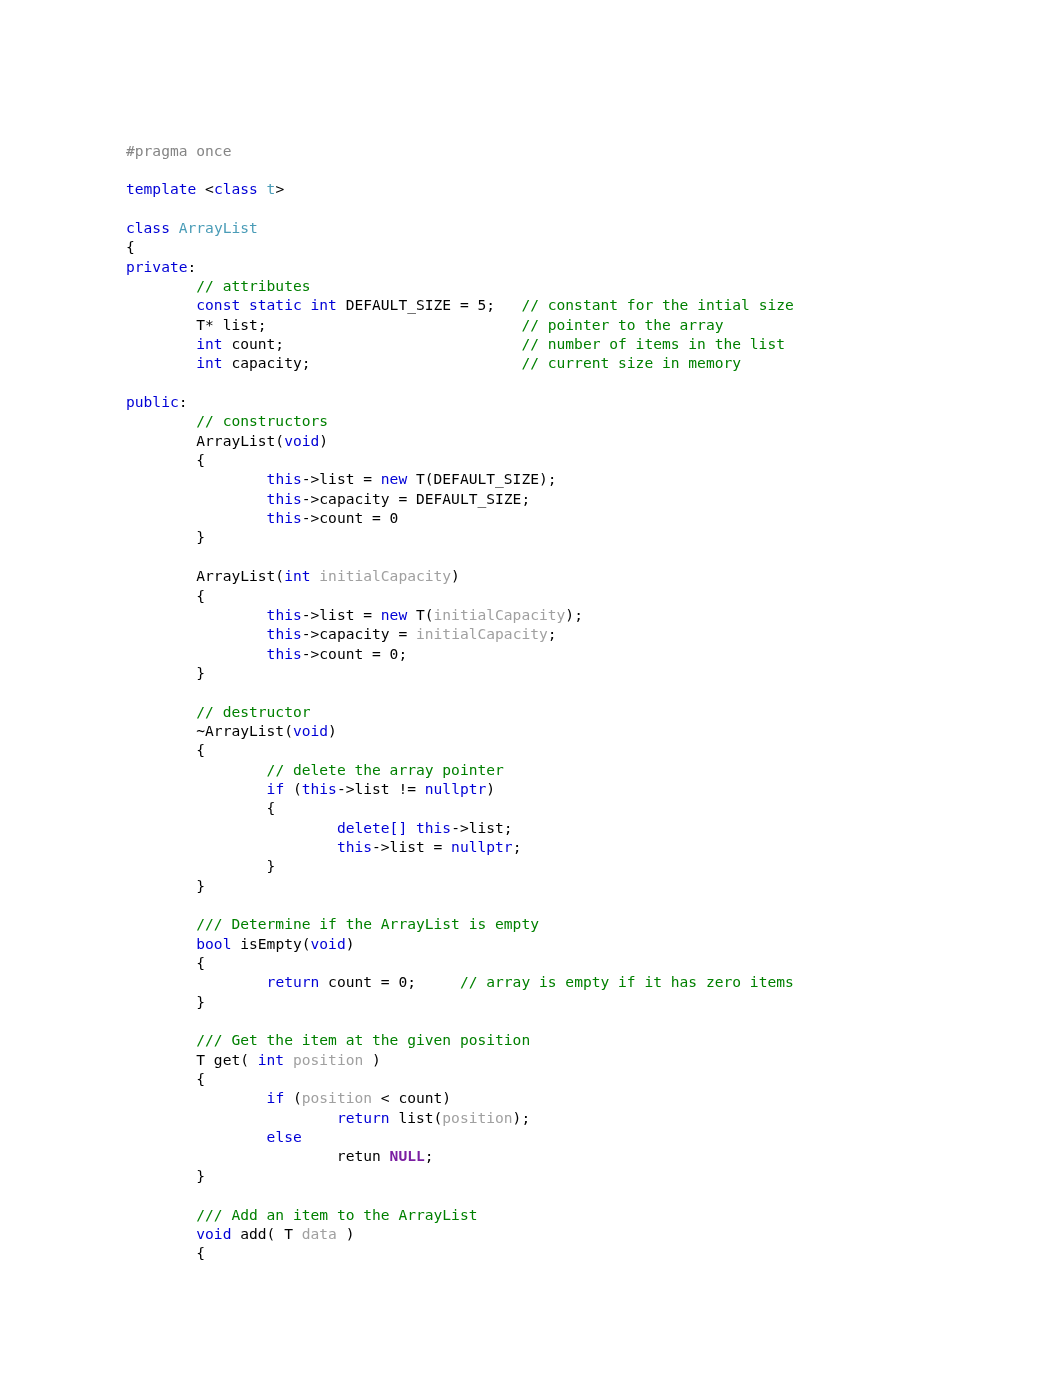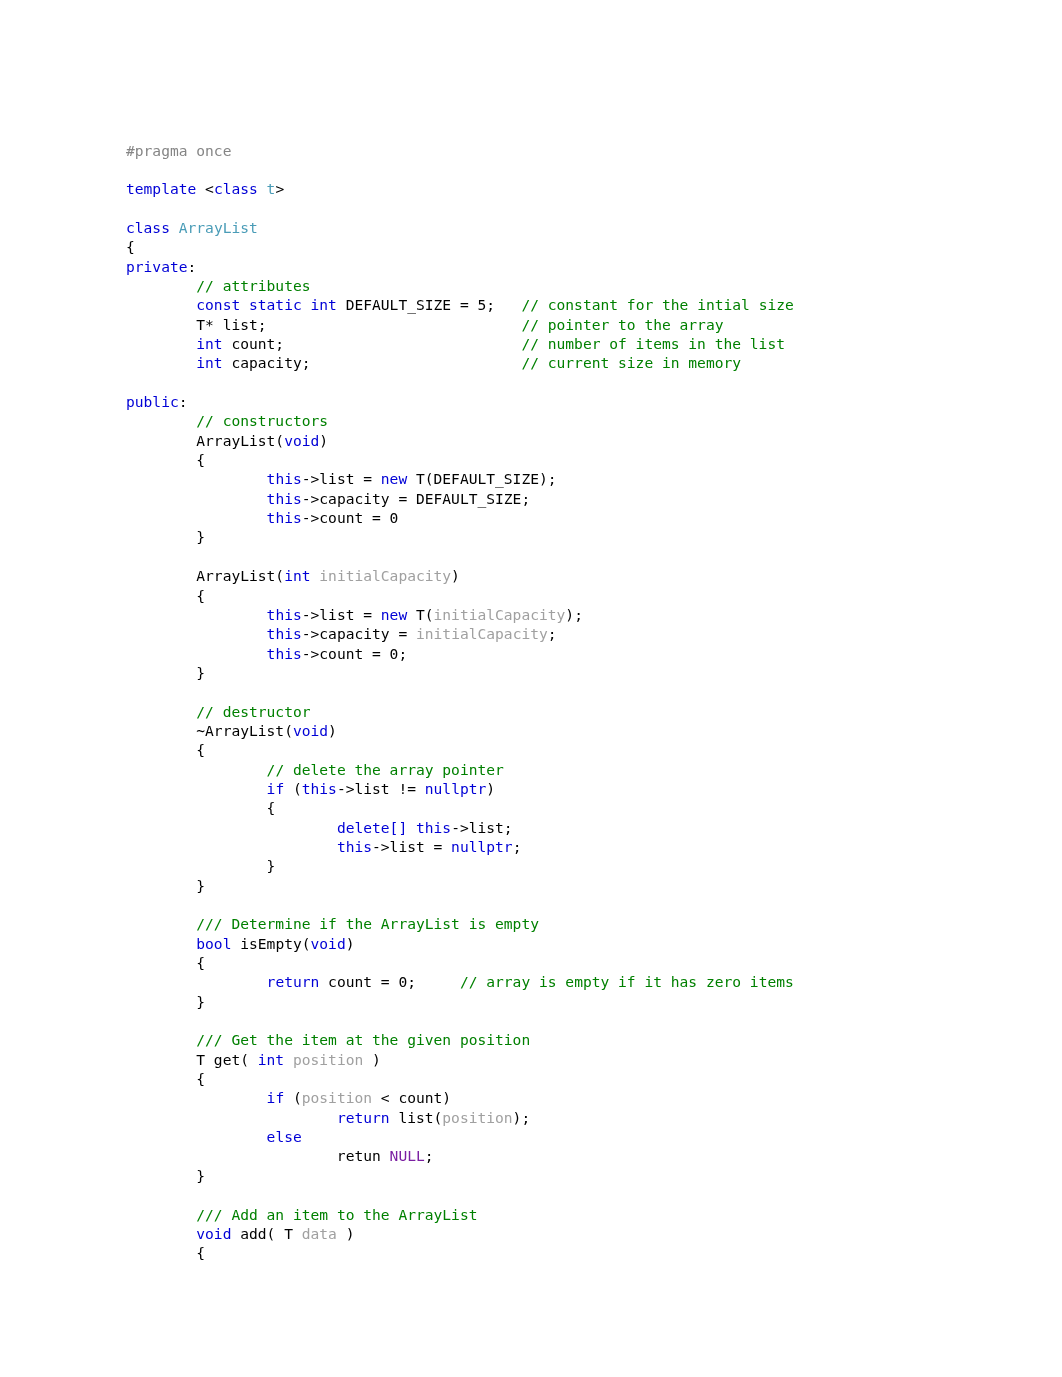--- a/index.html
+++ b/index.html
@@ -39,21 +39,21 @@
     display: block;
     height: 19.35px;
     white-space: pre;
   }
   
   .kw   { color: #0000d6; }           
   .type { color: #4a9cb7; }           
   .cmt  { color: #008000; }           
   .pre  { color: #858585; }           
   .par  { color: #a0a0a0; }           
-  .mac  { color: #7b1fa2; }           
+  .mac  { color: #7b1fa2; font-weight: bold; }           
   .pln  { color: #000000; }
 </style>
 </head>
 <body>
 
 <div id="page" style="background: rgb(255, 255, 255);">
   <pre id="code"><span class="ln"><span class="pre" style="color: rgb(133, 133, 133);">#pragma once</span></span><span class="ln"> </span><span class="ln"><span class="kw" style="color: rgb(0, 0, 214);">template</span><span class="pln" style="color: rgb(0, 0, 0);"> &lt;</span><span class="kw" style="color: rgb(0, 0, 214);">class</span><span class="pln" style="color: rgb(0, 0, 0);"> </span><span class="type" style="color: rgb(74, 156, 183);">t</span><span class="pln" style="color: rgb(0, 0, 0);">&gt;</span></span><span class="ln"> </span><span class="ln"><span class="kw" style="color: rgb(0, 0, 214);">class</span><span class="pln" style="color: rgb(0, 0, 0);"> </span><span class="type" style="color: rgb(74, 156, 183);">ArrayList</span></span><span class="ln"><span class="pln" style="color: rgb(0, 0, 0);">{</span></span><span class="ln"><span class="kw" style="color: rgb(0, 0, 214);">private</span><span class="pln" style="color: rgb(0, 0, 0);">:</span></span><span class="ln"><span class="pln" style="color: rgb(0, 0, 0);">        </span><span class="cmt" style="color: rgb(0, 128, 0);">// attributes</span></span><span class="ln"><span class="pln" style="color: rgb(0, 0, 0);">        </span><span class="kw" style="color: rgb(0, 0, 214);">const static int</span><span class="pln" style="color: rgb(0, 0, 0);"> DEFAULT_SIZE = 5;   </span><span class="cmt" style="color: rgb(0, 128, 0);">// constant for the intial size</span></span><span class="ln"><span class="pln" style="color: rgb(0, 0, 0);">        T* list;                             </span><span class="cmt" style="color: rgb(0, 128, 0);">// pointer to the array</span></span><span class="ln"><span class="pln" style="color: rgb(0, 0, 0);">        </span><span class="kw" style="color: rgb(0, 0, 214);">int</span><span class="pln" style="color: rgb(0, 0, 0);"> count;                           </span><span class="cmt" style="color: rgb(0, 128, 0);">// number of items in the list</span></span><span class="ln"><span class="pln" style="color: rgb(0, 0, 0);">        </span><span class="kw" style="color: rgb(0, 0, 214);">int</span><span class="pln" style="color: rgb(0, 0, 0);"> capacity;                        </span><span class="cmt" style="color: rgb(0, 128, 0);">// current size in memory</span></span><span class="ln"> </span><span class="ln"><span class="kw" style="color: rgb(0, 0, 214);">public</span><span class="pln" style="color: rgb(0, 0, 0);">:</span></span><span class="ln"><span class="pln" style="color: rgb(0, 0, 0);">        </span><span class="cmt" style="color: rgb(0, 128, 0);">// constructors</span></span><span class="ln"><span class="pln" style="color: rgb(0, 0, 0);">        ArrayList(</span><span class="kw" style="color: rgb(0, 0, 214);">void</span><span class="pln" style="color: rgb(0, 0, 0);">)</span></span><span class="ln"><span class="pln" style="color: rgb(0, 0, 0);">        {</span></span><span class="ln"><span class="pln" style="color: rgb(0, 0, 0);">                </span><span class="kw" style="color: rgb(0, 0, 214);">this</span><span class="pln" style="color: rgb(0, 0, 0);">-&gt;list = </span><span class="kw" style="color: rgb(0, 0, 214);">new</span><span class="pln" style="color: rgb(0, 0, 0);"> T(DEFAULT_SIZE);</span></span><span class="ln"><span class="pln" style="color: rgb(0, 0, 0);">                </span><span class="kw" style="color: rgb(0, 0, 214);">this</span><span class="pln" style="color: rgb(0, 0, 0);">-&gt;capacity = DEFAULT_SIZE;</span></span><span class="ln"><span class="pln" style="color: rgb(0, 0, 0);">                </span><span class="kw" style="color: rgb(0, 0, 214);">this</span><span class="pln" style="color: rgb(0, 0, 0);">-&gt;count = 0</span></span><span class="ln"><span class="pln" style="color: rgb(0, 0, 0);">        }</span></span><span class="ln"> </span><span class="ln"><span class="pln" style="color: rgb(0, 0, 0);">        ArrayList(</span><span class="kw" style="color: rgb(0, 0, 214);">int</span><span class="pln" style="color: rgb(0, 0, 0);"> </span><span class="par" style="color: rgb(160, 160, 160);">initialCapacity</span><span class="pln" style="color: rgb(0, 0, 0);">)</span></span><span class="ln"><span class="pln" style="color: rgb(0, 0, 0);">        {</span></span><span class="ln"><span class="pln" style="color: rgb(0, 0, 0);">                </span><span class="kw" style="color: rgb(0, 0, 214);">this</span><span class="pln" style="color: rgb(0, 0, 0);">-&gt;list = </span><span class="kw" style="color: rgb(0, 0, 214);">new</span><span class="pln" style="color: rgb(0, 0, 0);"> T(</span><span class="par" style="color: rgb(160, 160, 160);">initialCapacity</span><span class="pln" style="color: rgb(0, 0, 0);">);</span></span><span class="ln"><span class="pln" style="color: rgb(0, 0, 0);">                </span><span class="kw" style="color: rgb(0, 0, 214);">this</span><span class="pln" style="color: rgb(0, 0, 0);">-&gt;capacity = </span><span class="par" style="color: rgb(160, 160, 160);">initialCapacity</span><span class="pln" style="color: rgb(0, 0, 0);">;</span></span><span class="ln"><span class="pln" style="color: rgb(0, 0, 0);">                </span><span class="kw" style="color: rgb(0, 0, 214);">this</span><span class="pln" style="color: rgb(0, 0, 0);">-&gt;count = 0;</span></span><span class="ln"><span class="pln" style="color: rgb(0, 0, 0);">        }</span></span><span class="ln"> </span><span class="ln"><span class="pln" style="color: rgb(0, 0, 0);">        </span><span class="cmt" style="color: rgb(0, 128, 0);">// destructor</span></span><span class="ln"><span class="pln" style="color: rgb(0, 0, 0);">        ~ArrayList(</span><span class="kw" style="color: rgb(0, 0, 214);">void</span><span class="pln" style="color: rgb(0, 0, 0);">)</span></span><span class="ln"><span class="pln" style="color: rgb(0, 0, 0);">        {</span></span><span class="ln"><span class="pln" style="color: rgb(0, 0, 0);">                </span><span class="cmt" style="color: rgb(0, 128, 0);">// delete the array pointer</span></span><span class="ln"><span class="pln" style="color: rgb(0, 0, 0);">                </span><span class="kw" style="color: rgb(0, 0, 214);">if</span><span class="pln" style="color: rgb(0, 0, 0);"> (</span><span class="kw" style="color: rgb(0, 0, 214);">this</span><span class="pln" style="color: rgb(0, 0, 0);">-&gt;list != </span><span class="kw" style="color: rgb(0, 0, 214);">nullptr</span><span class="pln" style="color: rgb(0, 0, 0);">)</span></span><span class="ln"><span class="pln" style="color: rgb(0, 0, 0);">                {</span></span><span class="ln"><span class="pln" style="color: rgb(0, 0, 0);">                        </span><span class="kw" style="color: rgb(0, 0, 214);">delete[]</span><span class="pln" style="color: rgb(0, 0, 0);"> </span><span class="kw" style="color: rgb(0, 0, 214);">this</span><span class="pln" style="color: rgb(0, 0, 0);">-&gt;list;</span></span><span class="ln"><span class="pln" style="color: rgb(0, 0, 0);">                        </span><span class="kw" style="color: rgb(0, 0, 214);">this</span><span class="pln" style="color: rgb(0, 0, 0);">-&gt;list = </span><span class="kw" style="color: rgb(0, 0, 214);">nullptr</span><span class="pln" style="color: rgb(0, 0, 0);">;</span></span><span class="ln"><span class="pln" style="color: rgb(0, 0, 0);">                }</span></span><span class="ln"><span class="pln" style="color: rgb(0, 0, 0);">        }</span></span><span class="ln"> </span><span class="ln"><span class="pln" style="color: rgb(0, 0, 0);">        </span><span class="cmt" style="color: rgb(0, 128, 0);">/// Determine if the ArrayList is empty</span></span><span class="ln"><span class="pln" style="color: rgb(0, 0, 0);">        </span><span class="kw" style="color: rgb(0, 0, 214);">bool</span><span class="pln" style="color: rgb(0, 0, 0);"> isEmpty(</span><span class="kw" style="color: rgb(0, 0, 214);">void</span><span class="pln" style="color: rgb(0, 0, 0);">)</span></span><span class="ln"><span class="pln" style="color: rgb(0, 0, 0);">        {</span></span><span class="ln"><span class="pln" style="color: rgb(0, 0, 0);">                </span><span class="kw" style="color: rgb(0, 0, 214);">return</span><span class="pln" style="color: rgb(0, 0, 0);"> count = 0;     </span><span class="cmt" style="color: rgb(0, 128, 0);">// array is empty if it has zero items</span></span><span class="ln"><span class="pln" style="color: rgb(0, 0, 0);">        }</span></span><span class="ln"> </span><span class="ln"><span class="pln" style="color: rgb(0, 0, 0);">        </span><span class="cmt" style="color: rgb(0, 128, 0);">/// Get the item at the given position</span></span><span class="ln"><span class="pln" style="color: rgb(0, 0, 0);">        T get( </span><span class="kw" style="color: rgb(0, 0, 214);">int</span><span class="pln" style="color: rgb(0, 0, 0);"> </span><span class="par" style="color: rgb(160, 160, 160);">position</span><span class="pln" style="color: rgb(0, 0, 0);"> )</span></span><span class="ln"><span class="pln" style="color: rgb(0, 0, 0);">        {</span></span><span class="ln"><span class="pln" style="color: rgb(0, 0, 0);">                </span><span class="kw" style="color: rgb(0, 0, 214);">if</span><span class="pln" style="color: rgb(0, 0, 0);"> (</span><span class="par" style="color: rgb(160, 160, 160);">position</span><span class="pln" style="color: rgb(0, 0, 0);"> &lt; count)</span></span><span class="ln"><span class="pln" style="color: rgb(0, 0, 0);">                        </span><span class="kw" style="color: rgb(0, 0, 214);">return</span><span class="pln" style="color: rgb(0, 0, 0);"> list(</span><span class="par" style="color: rgb(160, 160, 160);">position</span><span class="pln" style="color: rgb(0, 0, 0);">);</span></span><span class="ln"><span class="pln" style="color: rgb(0, 0, 0);">                </span><span class="kw" style="color: rgb(0, 0, 214);">else</span></span><span class="ln"><span class="pln" style="color: rgb(0, 0, 0);">                        retun </span><span class="mac" style="color: rgb(123, 31, 162);">NULL</span><span class="pln" style="color: rgb(0, 0, 0);">;</span></span><span class="ln"><span class="pln" style="color: rgb(0, 0, 0);">        }</span></span><span class="ln"> </span><span class="ln"><span class="pln" style="color: rgb(0, 0, 0);">        </span><span class="cmt" style="color: rgb(0, 128, 0);">/// Add an item to the ArrayList</span></span><span class="ln"><span class="pln" style="color: rgb(0, 0, 0);">        </span><span class="kw" style="color: rgb(0, 0, 214);">void</span><span class="pln" style="color: rgb(0, 0, 0);"> add( T </span><span class="par" style="color: rgb(160, 160, 160);">data</span><span class="pln" style="color: rgb(0, 0, 0);"> )</span></span><span class="ln"><span class="pln" style="color: rgb(0, 0, 0);">        {</span></span></pre>
 </div>
 
 </body></html>

